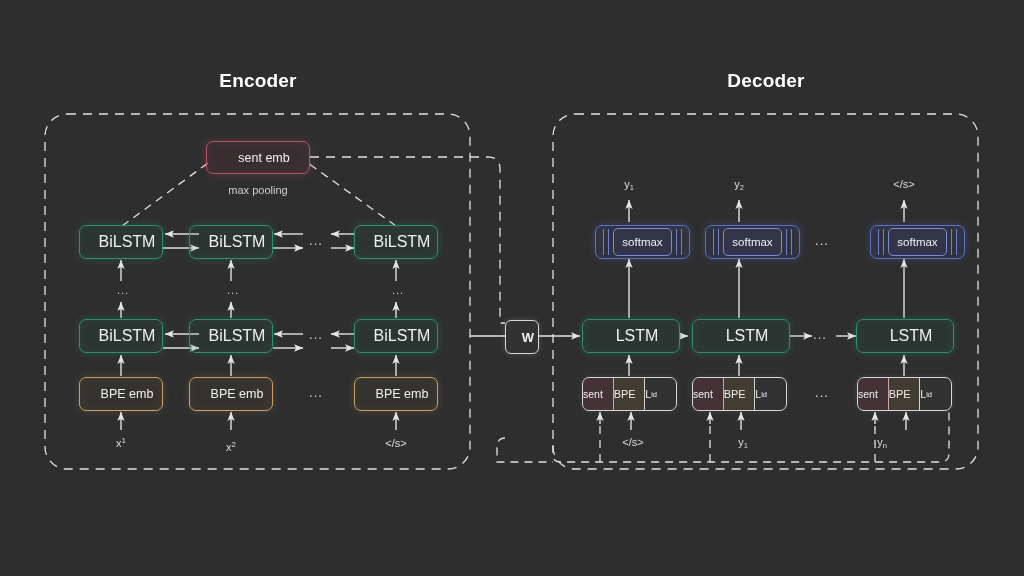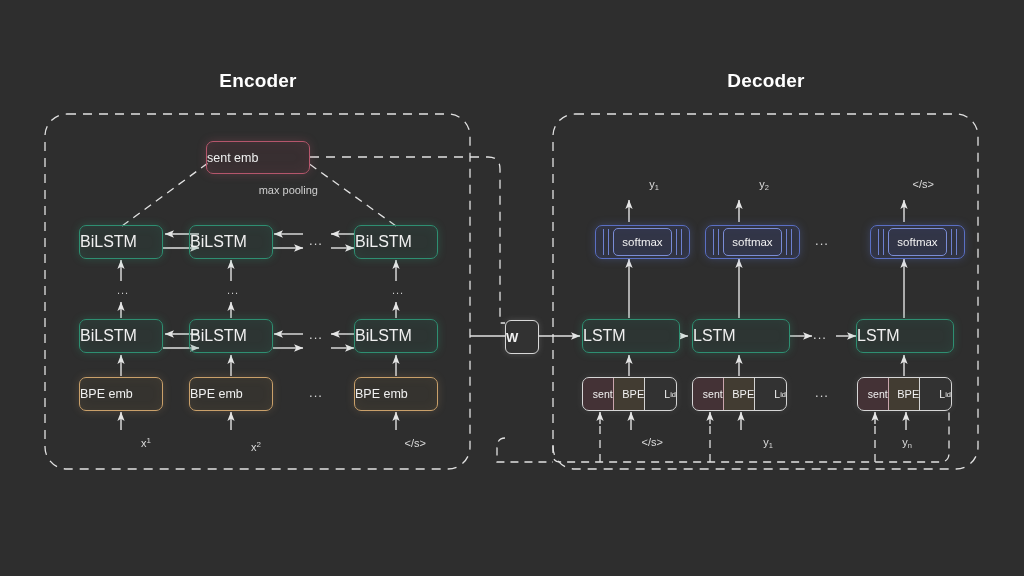--- a/index.html
+++ b/index.html
@@ -13,24 +13,24 @@
   svg.layer{position:absolute;left:0;top:0;width:1024px;height:576px;pointer-events:none;}
 
   .title{
     position:absolute;font-size:19px;font-weight:bold;color:#ffffff;
     letter-spacing:.2px;text-align:center;white-space:nowrap;
   }
 
   
   .node{
     position:absolute;box-sizing:border-box;
-    display:flex;align-items:center;justify-content:flex-start;
+    display:flex;align-items:center;justify-content:center;
     border-radius:7px;border:1.6px solid #888;
     background:rgba(255,255,255,0.012);
-    font-size:12.5px;color:#f0f0f0;white-space:nowrap;
+    font-size:12.5px;color:#f0f0f0;white-space:nowrap;padding-left:12px;
   }
   .node.bilstm,.node.lstm{
     border-color:#2e8f72;
     box-shadow:0 0 9px rgba(46,160,120,0.30), inset 0 0 12px rgba(46,160,120,0.10);
     background:rgba(40,110,92,0.12);
     font-size:16px;
   }
   .node.bpe{
     border-color:#c9a06a;
     box-shadow:0 0 8px rgba(201,160,106,0.22), inset 0 0 12px rgba(201,160,106,0.07);
@@ -68,33 +68,33 @@
   }
 
   
   .tricell{
     position:absolute;box-sizing:border-box;
     display:flex;border-radius:7px;overflow:hidden;
     border:1.5px solid #d6d6d6;
     box-shadow:0 0 7px rgba(200,200,200,0.12);
   }
   .tricell .cell{
-    box-sizing:border-box;display:flex;align-items:center;justify-content:flex-end;
+    box-sizing:border-box;display:flex;align-items:center;justify-content:flex-start;
     font-size:10.5px;color:#f0f0f0;white-space:nowrap;
   }
   .tricell .c-sent{background:rgba(150,70,85,0.22);border-right:1.4px solid #c9a5ad;}
   .tricell .c-bpe{background:rgba(150,118,70,0.20);border-right:1.4px solid #d3d3d3;}
   .tricell .c-lid{background:rgba(255,255,255,0.02);}
   .tricell .c-bpe span{font-size:11px;}
   sub{font-size:7.5px;vertical-align:-2px;}
   sup{font-size:8px;vertical-align:4px;}
 
   .lbl{
     position:absolute;font-size:11px;color:#dcdcdc;white-space:nowrap;
-    text-align:right;
+    text-align:center;
   }
   .lbl.maxpool{font-size:11px;color:#d0d0d0;}
   .dots{
     position:absolute;font-size:13px;color:#d8d8d8;letter-spacing:1px;
     white-space:nowrap;text-align:center;line-height:1;
   }
   .vdots{
     position:absolute;font-size:11px;color:#cfcfcf;letter-spacing:1px;
     white-space:nowrap;
   }

